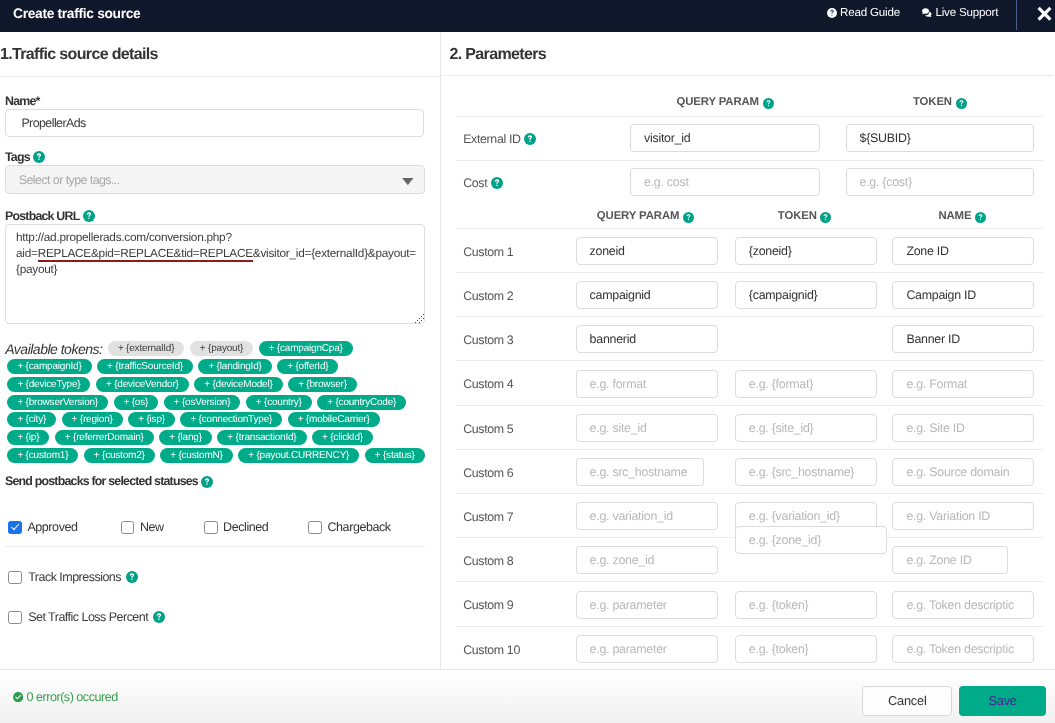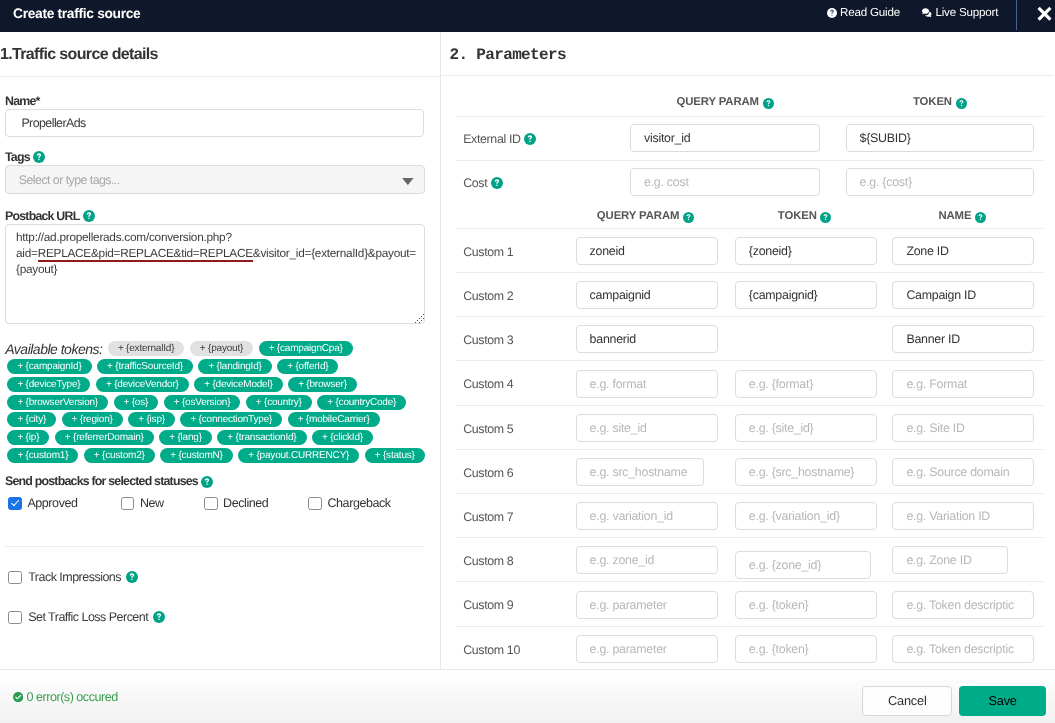--- a/index.html
+++ b/index.html
@@ -28,21 +28,21 @@
   .tb-divider { position:absolute; left:1016px; top:0; width:1px; height:30px; background:#4c6190; }
   .tb-close { position:absolute; left:1024.5px; top:0px; width:39px; height:26px; display:flex; align-items:center; justify-content:center; }
   .ico { display:inline-block; line-height:0; }
 
   
   .cols { display:flex; height:636.5px; }
   .colL { width:441px; height:636.5px; border-right:1px solid #e6e6e6; position:relative; }
   .colR { width:613px; height:636.5px; position:relative; }
   .colhead { height:44px; line-height:46px; font-size:16px; font-weight:700; color:#333; border-bottom:1px solid #ececec; letter-spacing:-0.65px; }
   #left-heading { padding-left:0px; height:45px; }
-  #right-heading { padding-left:8.5px;font-family:Liberation Mono, monospace; }
+  #right-heading { padding-left:8.5px; }
 
   
   .lf { padding:0 0 0 6px; position:relative; margin-top:-1px; }
   .flabel { font-size:12.4px; font-weight:700; color:#333; display:flex; align-items:baseline; height:16px; letter-spacing:-0.8px; line-height:16px; }
   .flabel .qm { margin-left:3.4px; position:relative; top:2px; }
   .tinput {
     width:419px; height:28px; border:1px solid #dcdcdc; border-radius:4px;
     font-family:"Liberation Sans", sans-serif; font-size:12.4px; color:#3c3c3c;
     padding:0 15.6px; background:#fff; outline:none; display:block; letter-spacing:-0.55px;
   }
@@ -66,21 +66,21 @@
   .tok-label { font-style:italic; font-size:14px; color:#333; margin:0 0 2.7px 0; letter-spacing:-0.5px; padding-left:3.4px;}
   .tok {
     border-radius:9px; padding:0 10px; font-size:10px; line-height:15px; height:15px;
     background:#00ab8a; color:#fff; white-space:nowrap; margin:0 0 2.7px 5.5px; letter-spacing:-0.2px;
   }
   .tok.used { background:#e1e1e1; color:#3c3c3c; }
 
   
   .statuses-label { font-size:12.4px; font-weight:700; color:#333; display:flex; align-items:flex-end; letter-spacing:-0.8px; height:14px; }
   .statuses-row { display:flex; align-items:center; }
-  .cbwrap { display:flex; align-items:center; font-size:12.5px; color:#333; font-weight:400; letter-spacing:-0.42px; }
+  .cbwrap { display:flex; align-items:center; font-size:12.5px; color:#333; font-weight:400; letter-spacing:-0.42px;margin-top:24px; }
   .cbwrap .cblabel { margin-left:5.5px; }
   .cb { width:13.5px; height:13.6px; border:1.5px solid #8a8a8a; border-radius:2.5px; background:#fff; display:inline-block; position:relative; flex:none; }
   .cb.checked { background:#1a73e8; border-color:#1a73e8; }
   .cb.checked:after {
     content:""; position:absolute; left:3.5px; top:0.8px; width:3.3px; height:7.4px;
     border:solid #fff; border-width:0 1.9px 1.9px 0; transform:rotate(42deg);
   }
   .hr { height:1px; background:#ececec; }
   .opt-row { display:flex; align-items:center; font-size:12.5px; letter-spacing:-0.52px; }
 
@@ -102,21 +102,21 @@
   
   .footer {
     height:54.5px; border-top:1px solid #e6e6e6; display:flex; align-items:flex-start;
     background:linear-gradient(#ffffff,#f1f1f1); position:relative;
   }
   .fstatus { position:absolute; left:12.8px; top:20.4px; display:flex; align-items:center; font-size:12.6px; color:#3a9e4e; letter-spacing:-0.5px; }
   .fstatus .txt { margin-left:3.6px; }
   .fspacer { flex:1; }
   .btn { border-radius:4px; margin-top:16.7px; font-size:12.8px; display:flex; align-items:center; justify-content:center; font-family:"Liberation Sans", sans-serif; cursor:pointer; letter-spacing:-0.2px; }
   .btn-cancel { width:89.7px; height:29.5px; border:1px solid #d7d7d7; background:#fdfdfd; color:#333; }
-  .btn-save { width:86.7px; height:29.5px; border:none; background:#00ab8a; color:#000000; margin-left:7.1px; margin-right:9.1px; }
+  .btn-save { width:86.7px; height:29.5px; border:none; background:#00ab8a; color:#4c1d95; margin-left:7.1px; margin-right:9.1px; }
 </style>
 </head>
 <body>
 
 <div class="titlebar">
   <span class="tb-title">Create traffic source</span>
   <span class="tb-spacer"></span>
   <a class="tb-link" id="tb-guide" href="#">
     <span class="ico">
       <svg width="10" height="10" viewBox="0 0 16 16">
@@ -385,21 +385,21 @@
           <span>Custom 7</span>
         </div>
         <input class="rin" placeholder="e.g. variation_id" value="" style="left: 134.6px; top: 426.2px; width: 142px;">
         <input class="rin" placeholder="e.g. {variation_id}" value="" style="left: 293.8px; top: 426.2px; width: 142px;">
         <input class="rin" placeholder="e.g. Variation ID" value="" style="left: 451.4px; top: 426.2px; width: 142.1px;">
         <div class="rline" style="top: 461.1px;"></div>
         <div class="rlabel" style="left: 22.2px; top: 477.1px; height: 16px;">
           <span>Custom 8</span>
         </div>
         <input class="rin" placeholder="e.g. zone_id" value="" style="left: 134.6px; top: 470.4px; width: 142px;">
-        <input class="rin" placeholder="e.g. {zone_id}" value="" style="left: 293.8px; top: 475px; width: 136px;">
+        <input class="rin" placeholder="e.g. {zone_id}" value="" style="left: 293.8px; top: 450px; width: 152px;">
         <input class="rin" placeholder="e.g. Zone ID" value="" style="left: 451.4px; top: 470.4px; width: 116px;">
         <div class="rline" style="top: 505.3px;"></div>
         <div class="rlabel" style="left: 22.2px; top: 521.3px; height: 16px;">
           <span>Custom 9</span>
         </div>
         <input class="rin" placeholder="e.g. parameter" value="" style="left: 134.6px; top: 514.6px; width: 142px;">
         <input class="rin" placeholder="e.g. {token}" value="" style="left: 293.8px; top: 514.6px; width: 142px;">
         <input class="rin" placeholder="e.g. Token descriptic" value="" style="left: 451.4px; top: 514.6px; width: 142.1px;">
         <div class="rline" style="top: 549.5px;"></div>
         <div class="rlabel" style="left: 22.2px; top: 565.5px; height: 16px;">

